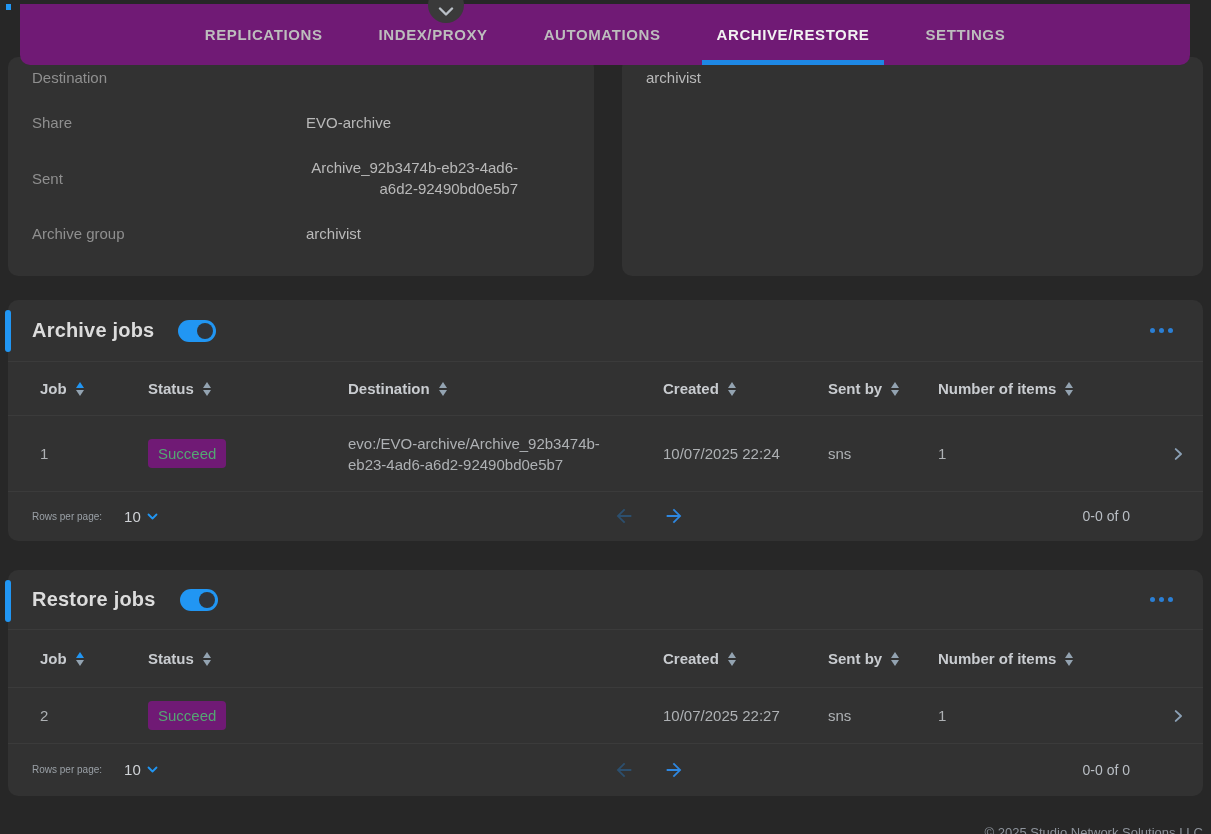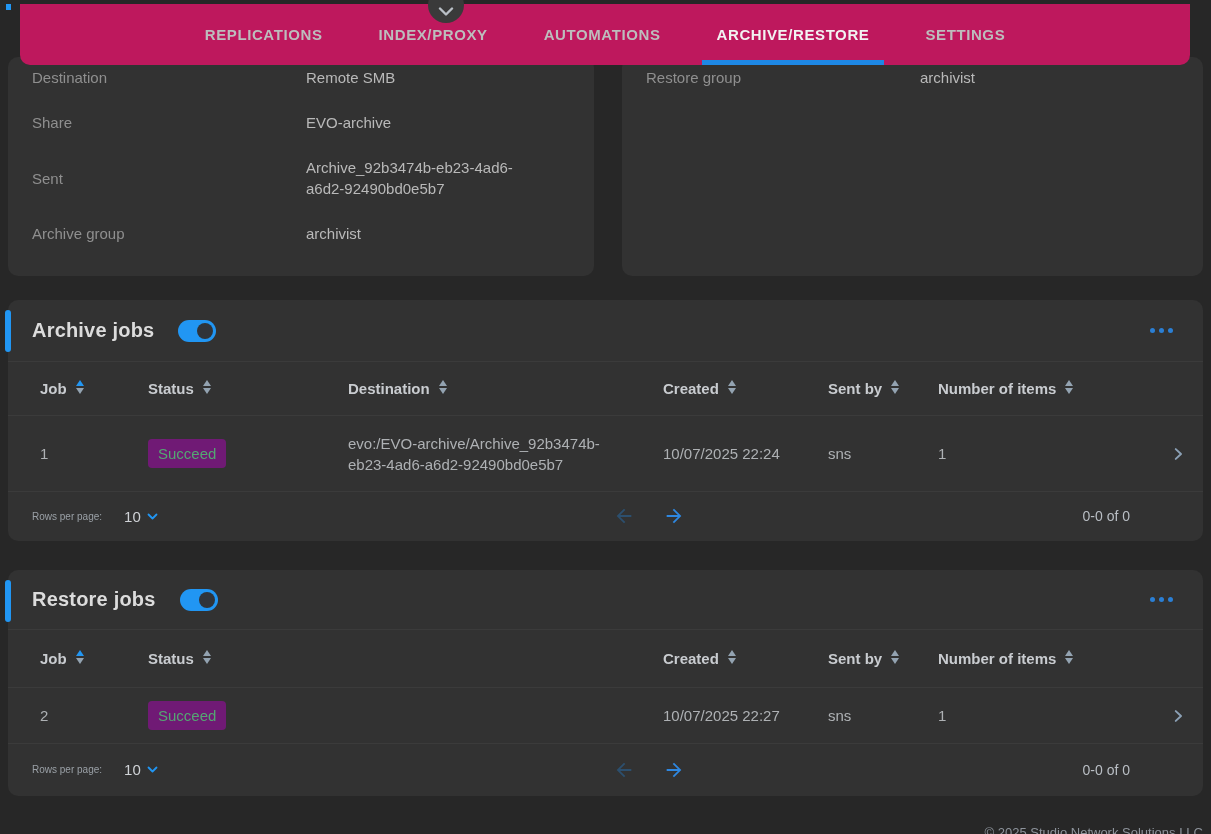--- a/index.html
+++ b/index.html
@@ -8,21 +8,21 @@
     position:relative;
     overflow:hidden;
     background:#272727;
     font-family:"Liberation Sans", sans-serif;
     color:#b3b3b3;
   }
 
   
   .navbar {
     position:absolute; left:20px; top:4px; width:1170px; height:61px;
-    background:#be185d;
+    background:#701a75;
     border-radius:0 0 10px 10px;
     display:flex; justify-content:center; align-items:stretch;
     z-index:5;
   }
   .tab {
     position:relative;
     display:flex; align-items:center;
     padding:0 28px;
     font-size:15px; font-weight:bold; letter-spacing:0.6px;
     color:#bdbdbd; cursor:pointer;
@@ -53,21 +53,21 @@
   .card.right-detail { left:622px; top:57px; width:581px; height:219px; }
   .detail-rows { padding-left:24px; padding-right:16px; padding-top:1px; }
   .detail-row {
     display:grid; grid-template-columns:274px 1fr; align-items:center;
   }
   .detail-row.h39 { min-height:39px; }
   .detail-row.h51 { min-height:51px; }
   .detail-row.h60 { min-height:60px; }
   .detail-label { font-size:15px; color:#8f8f8f; }
   .detail-value { font-size:15px; color:#b9b9b9; line-height:21px; }
-  .detail-value.wrap { max-width:212px; word-wrap:break-word; }
+  .detail-value.wrap { max-width:212px; word-wrap:break-word;text-align:right; }
 
   
   .section {
     position:absolute; left:8px; width:1195px;
     background:#323232; border-radius:10px;
   }
   .section.archive { top:300px; height:241px; }
   .section.restore { top:570px; height:226px; }
   .accent-bar {
     position:absolute; left:-3px; width:6px; height:42px; top:10px;
@@ -95,21 +95,21 @@
   }
   .more-btn i { width:5px; height:5px; border-radius:50%; background:#2b7fd4; display:block; }
 
   
   .thead, .trow { display:grid; align-items:center; padding:0 16px 0 32px; }
   .grid-archive { grid-template-columns:108px 200px 315px 165px 110px 1fr 36px; }
   .grid-restore { grid-template-columns:108px 515px 165px 110px 1fr 36px; }
   .thead { border-bottom:1px solid #3b3b3b; }
   .section.archive .thead { height:54px; }
   .section.restore .thead { height:58px; }
-  .th { display:flex; align-items:flex-start; font-size:15px; font-weight:bold; color:#c9ccd0; cursor:pointer; }
+  .th { display:flex; align-items:center; font-size:15px; font-weight:bold; color:#c9ccd0; cursor:pointer; }
   .sort { display:inline-flex; flex-direction:column; gap:2px; margin-left:9px; }
   .sort b.up { width:0; height:0; border-left:4px solid transparent; border-right:4px solid transparent; border-bottom:6px solid #93a3b1; }
   .sort b.dn { width:0; height:0; border-left:4px solid transparent; border-right:4px solid transparent; border-top:6px solid #93a3b1; }
   .sort.active b.up { border-bottom-color:#2196f3; }
 
   .trow { border-bottom:1px solid #3b3b3b; cursor:pointer; }
   .section.archive .trow { height:76px; }
   .section.restore .trow { height:56px; }
   .td { font-size:15px; color:#aeb1b4; line-height:21px; }
   .td.dest { max-width:252px; word-wrap:break-word; }
@@ -166,41 +166,39 @@
 <div class="collapse-btn">
   <svg width="16" height="9" viewBox="0 0 16 9">
     <polyline points="2,1.5 8,7.5 14,1.5" fill="none" stroke="#b9bfc6" stroke-width="2.4" stroke-linecap="round" stroke-linejoin="round"></polyline>
   </svg>
 </div>
 
 <div class="card left-detail">
   <div class="detail-rows">
     <div class="detail-row h39">
       <span class="detail-label">Destination</span>
-      <span class="detail-value">Remote SMB</span>
     </div>
     <div class="detail-row h51">
       <span class="detail-label">Share</span>
       <span class="detail-value">EVO-archive</span>
     </div>
     <div class="detail-row h60">
       <span class="detail-label">Sent</span>
       <span class="detail-value wrap">Archive_92b3474b-eb23-4ad6-a6d2-92490bd0e5b7</span>
     </div>
     <div class="detail-row h51">
       <span class="detail-label">Archive group</span>
       <span class="detail-value">archivist</span>
     </div>
   </div>
 </div>
 
 <div class="card right-detail">
   <div class="detail-rows">
     <div class="detail-row h39">
-      <span class="detail-label">Restore group</span>
       <span class="detail-value">archivist</span>
     </div>
   </div>
 </div>
 
 <div class="section archive">
   <div class="accent-bar"></div>
 
   <div class="section-header">
     <span class="section-title">Archive jobs</span>

